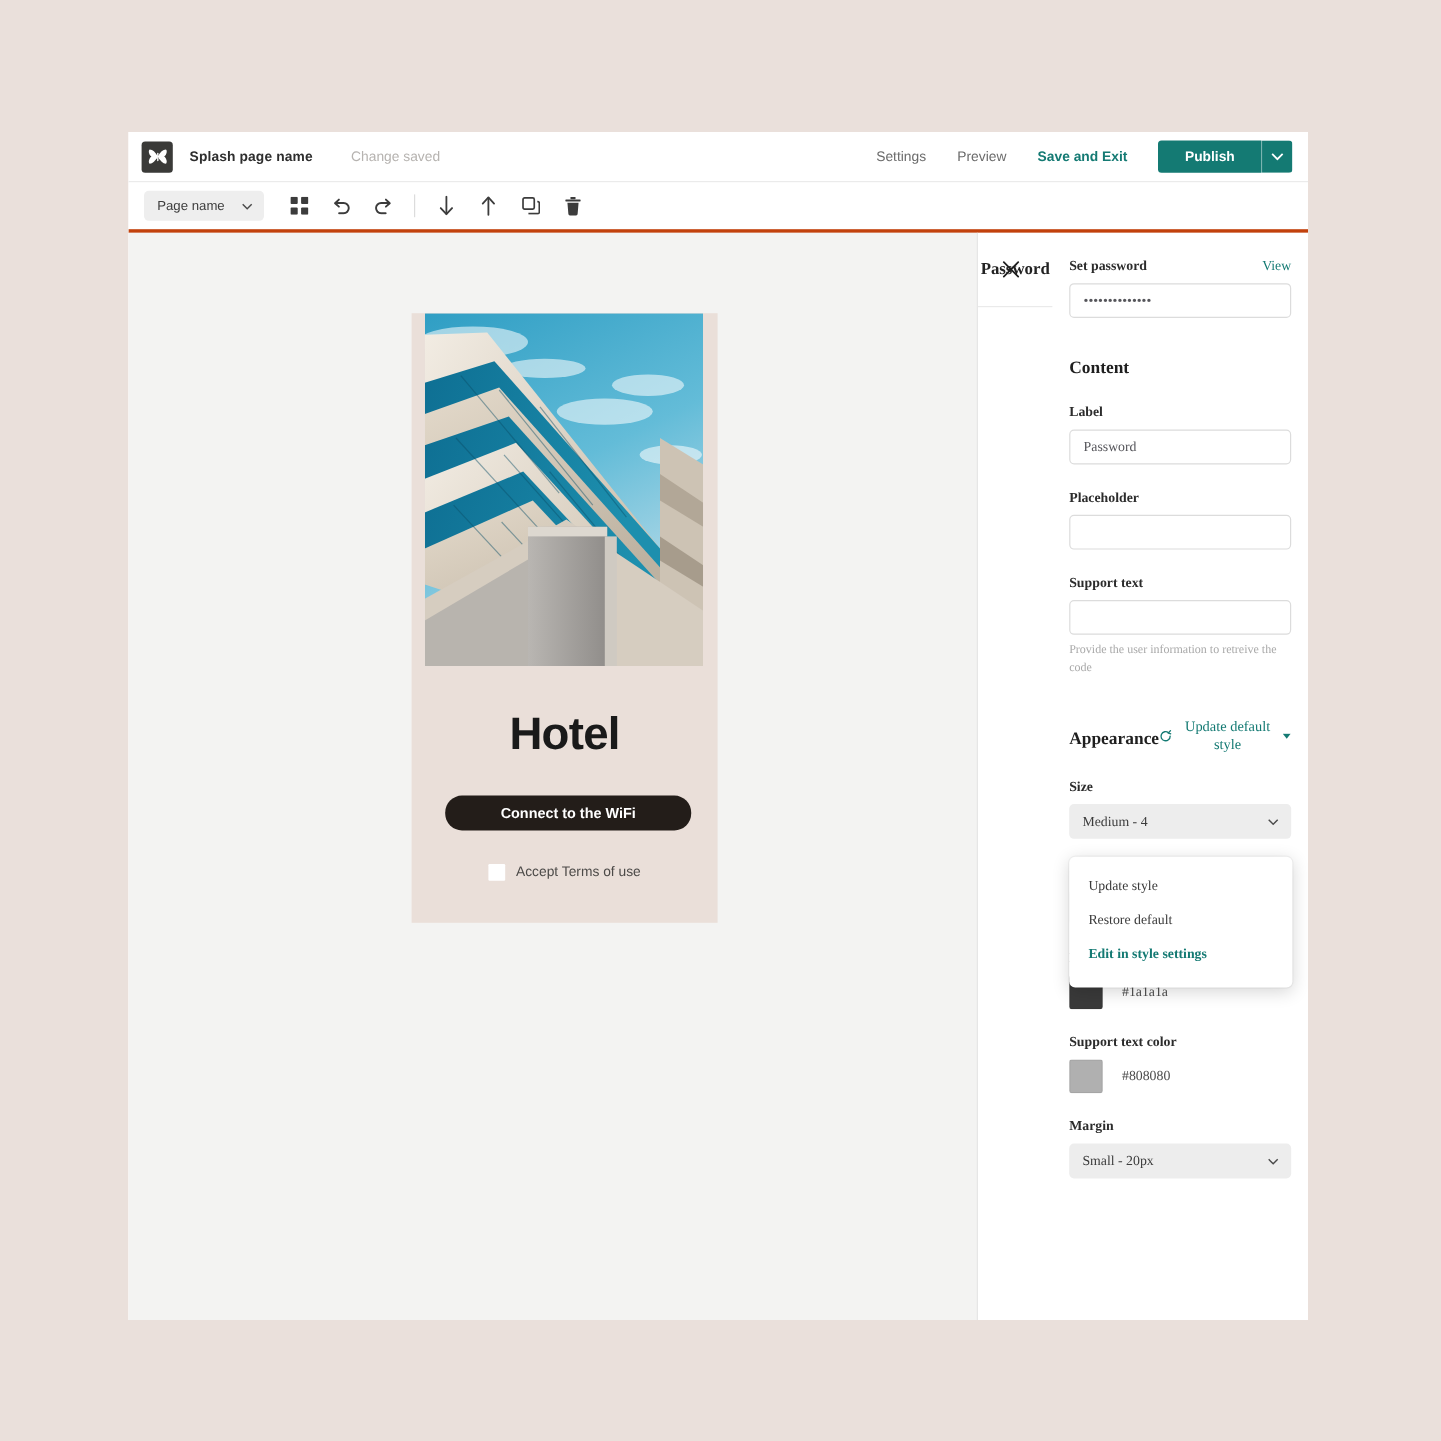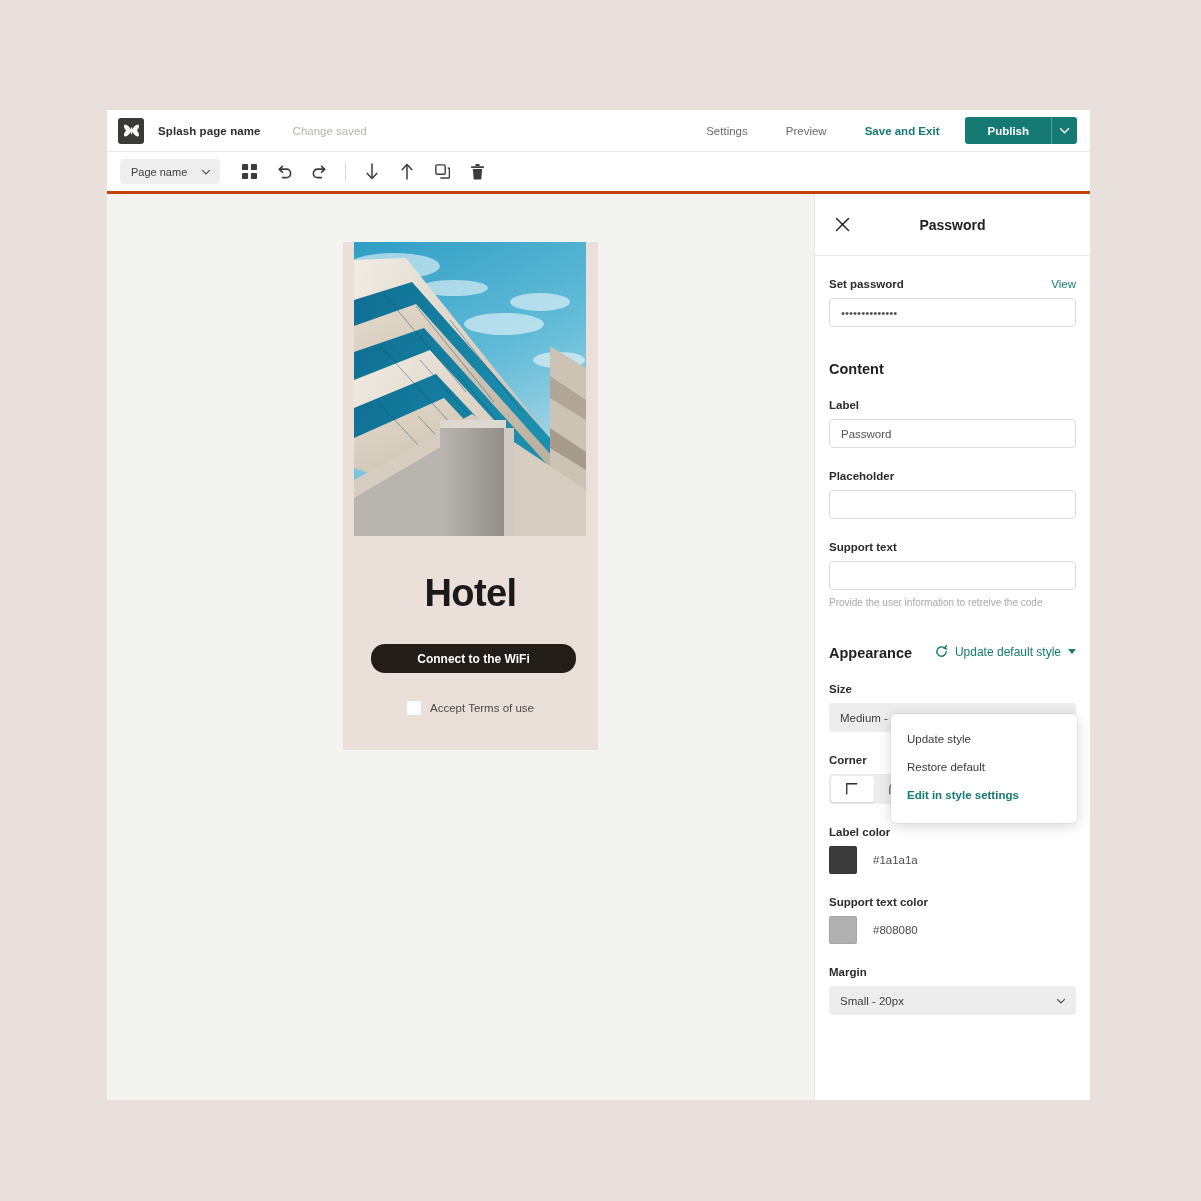--- a/index.html
+++ b/index.html
@@ -41,21 +41,21 @@
     margin-left: 14px;
     font-size: 11.5px; font-weight: bold; color: #2e2e2e;
     letter-spacing: .1px;
   }
   .save-status {
     margin-left: 32px;
     font-size: 11.5px; color: #b6b3b0;
   }
   .header-spacer { flex: 1 1 auto; }
   .header-link {
-    font-size: 11.5px; color: #6b6b6b; margin-left: 38px;
+    font-size: 11.5px; color: #6b6b6b; margin-left: 26px;
     cursor: pointer; white-space: nowrap;
   }
   .header-link.accent { color: #147a73; font-weight: bold; }
   #publish-group {
     display: flex; margin-left: 26px; height: 27px;
   }
   #publish-button {
     background: #147a73; color: #fff;
     font-size: 11.5px; font-weight: bold;
     border: none; border-radius: 3px 0 0 3px;
@@ -101,21 +101,21 @@
   #body-split { flex: 1 1 auto; display: flex; min-height: 0; }
 
   
   #canvas {
     flex: 1 1 auto; background: #f3f3f2;
     position: relative; overflow: hidden;
     border-right: 1px solid #e6e6e6;
   }
   #splash-preview {
     position: absolute;
-    left: 236px; top: 48px;
+    left: 236px; top: 67px;
     width: 255px; height: 508px;
     background: #eadfd9;
     overflow: hidden;
   }
   #splash-image {
     position: absolute; left: 11px; top: 0;
     width: 232px; height: 294px;
     overflow: hidden;
   }
   #splash-image svg { display: block; width: 100%; height: 100%; }
@@ -140,22 +140,22 @@
   }
   #terms-checkbox {
     width: 14px; height: 14px; background: #fff; border-radius: 1px;
     cursor: pointer; flex: 0 0 14px;
   }
   #terms-label { font-size: 11.5px; color: #4c4a48; }
 
   
   #right-panel {
     flex: 0 0 275px; width: 275px;
-    background: #fff; display: flex; flex-direction: column;
-    position: relative; min-height: 0;
+    background: #fff; display: flex; flex-direction: row;
+    position: relative; min-height: 0; font-family: Liberation Serif, serif;
   }
   #panel-header {
     height: 62px; flex: 0 0 62px;
     display: flex; align-items: center;
     border-bottom: 1px solid #eaeaea;
     padding: 0 16px;
     position: relative;
   }
   #panel-close-btn {
     width: 22px; height: 22px; cursor: pointer;

